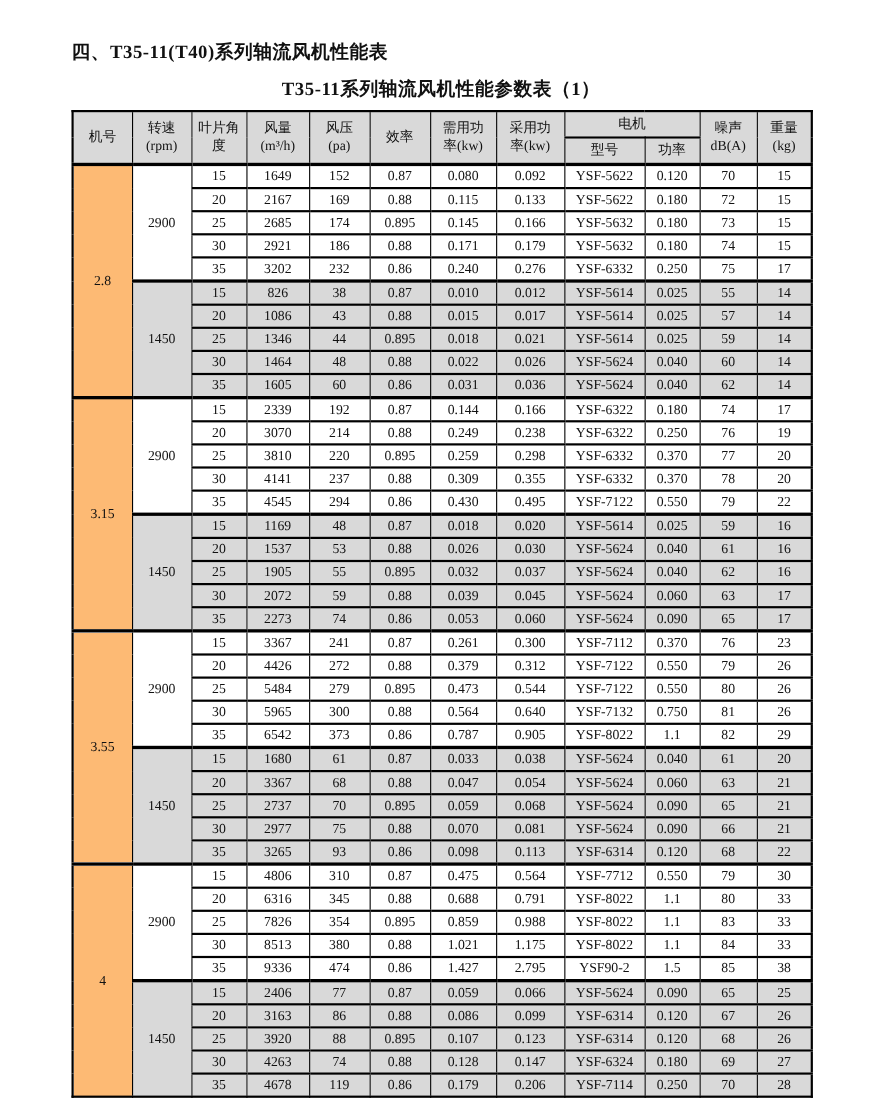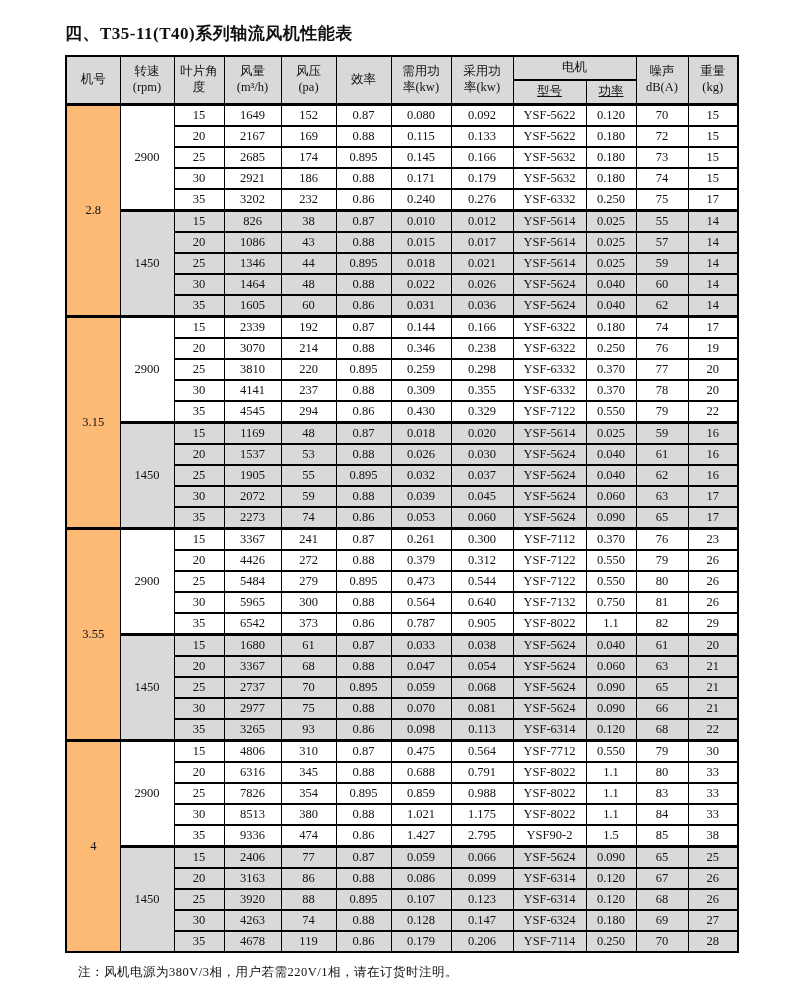--- a/index.html
+++ b/index.html
@@ -8,21 +8,21 @@
     background: #ffffff;
     width: 800px;
     height: 1002px;
     font-family: "Liberation Serif", "DejaVu Serif", serif;
     color: #111111;
   }
   .page {
     box-sizing: border-box;
     width: 800px;
     height: 1002px;
-    padding: 16px 0 0 65px;
+    padding: 30px 0 0 65px;
     background: #ffffff;
   }
   .doc-title {
     font-size: 17px;
     font-weight: 700;
     margin: 6px 0 10px 0;
     letter-spacing: 0.5px;
   }
   .table-title {
     font-size: 17px;
@@ -46,21 +46,21 @@
     overflow: hidden;
   }
   .perf thead th {
     background: #d9d9d9;
     font-weight: 400;
     font-size: 12.5px;
     line-height: 1.25;
     white-space: pre-line;
     height: 22px;
   }
-  .perf thead tr.hdr-bottom th { border-bottom: 2px solid #000; text-decoration: underline; }
+  .perf thead tr.hdr-bottom th { border-bottom: 2px solid #000; }
   .perf thead th.motor-group { border-bottom: 2px solid #000; }
   .perf tbody td {
     font-size: 12.5px;
     height: 19px;
     border-top-width: 2px;
     background: #ffffff;
   }
   .perf tbody tr.shaded td { background: #d9d9d9; }
   .perf tbody tr.section-start td { border-top: 3px solid #000; }
   .perf tbody tr.group-start td { border-top: 3px solid #000; }
@@ -72,20 +72,21 @@
     padding-left: 13px;
     font-size: 12.5px;
     letter-spacing: 0.5px;
   }
 </style>
 </head>
 <body>
 
 <div class="page">
   <h1 class="doc-title">四、T35-11(T40)系列轴流风机性能表</h1>
+  <h2 class="table-title">T35-11系列轴流风机性能参数表（1）</h2>
 
   <table class="perf">
     <colgroup>
       <col style="width:54px">
         <col style="width:54px">
         <col style="width:50px">
       <col style="width:57px">
         <col style="width:55px">
         <col style="width:55px">
       <col style="width:60px">
@@ -258,21 +259,21 @@
           <td>YSF-6322</td>
           <td>0.180</td>
           <td>74</td>
           <td>17</td>
         </tr>
         <tr>
           <td>20</td>
           <td>3070</td>
           <td>214</td>
           <td>0.88</td>
-          <td>0.346</td>
+          <td>0.249</td>
           <td>0.238</td>
           <td>YSF-6322</td>
           <td>0.250</td>
           <td>76</td>
           <td>19</td>
         </tr>
         <tr>
           <td>25</td>
           <td>3810</td>
           <td>220</td>
@@ -295,21 +296,21 @@
           <td>0.370</td>
           <td>78</td>
           <td>20</td>
         </tr>
         <tr>
           <td>35</td>
           <td>4545</td>
           <td>294</td>
           <td>0.86</td>
           <td>0.430</td>
-          <td>0.329</td>
+          <td>0.495</td>
           <td>YSF-7122</td>
           <td>0.550</td>
           <td>79</td>
           <td>22</td>
         </tr>
         <tr class="shaded group-start">
           <td rowspan="5">1450</td>
           <td>15</td>
           <td>1169</td>
           <td>48</td>

